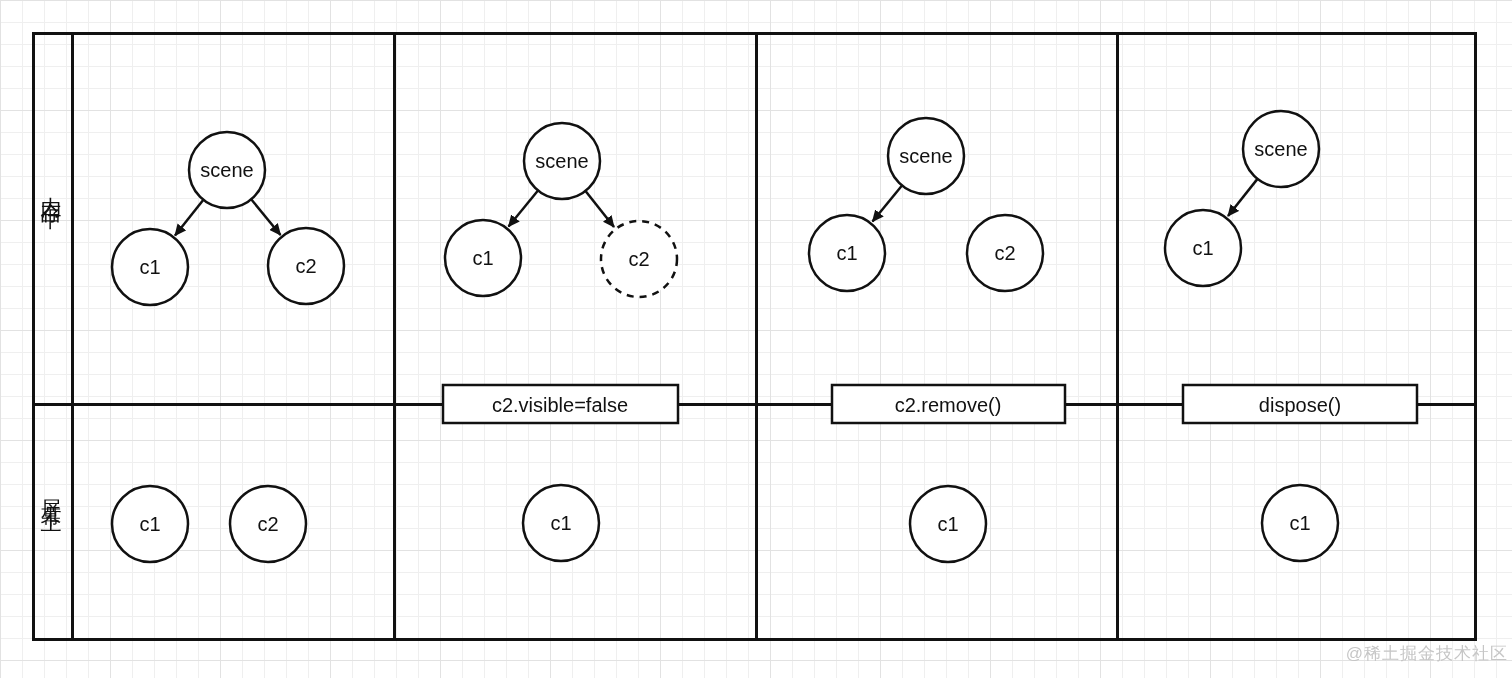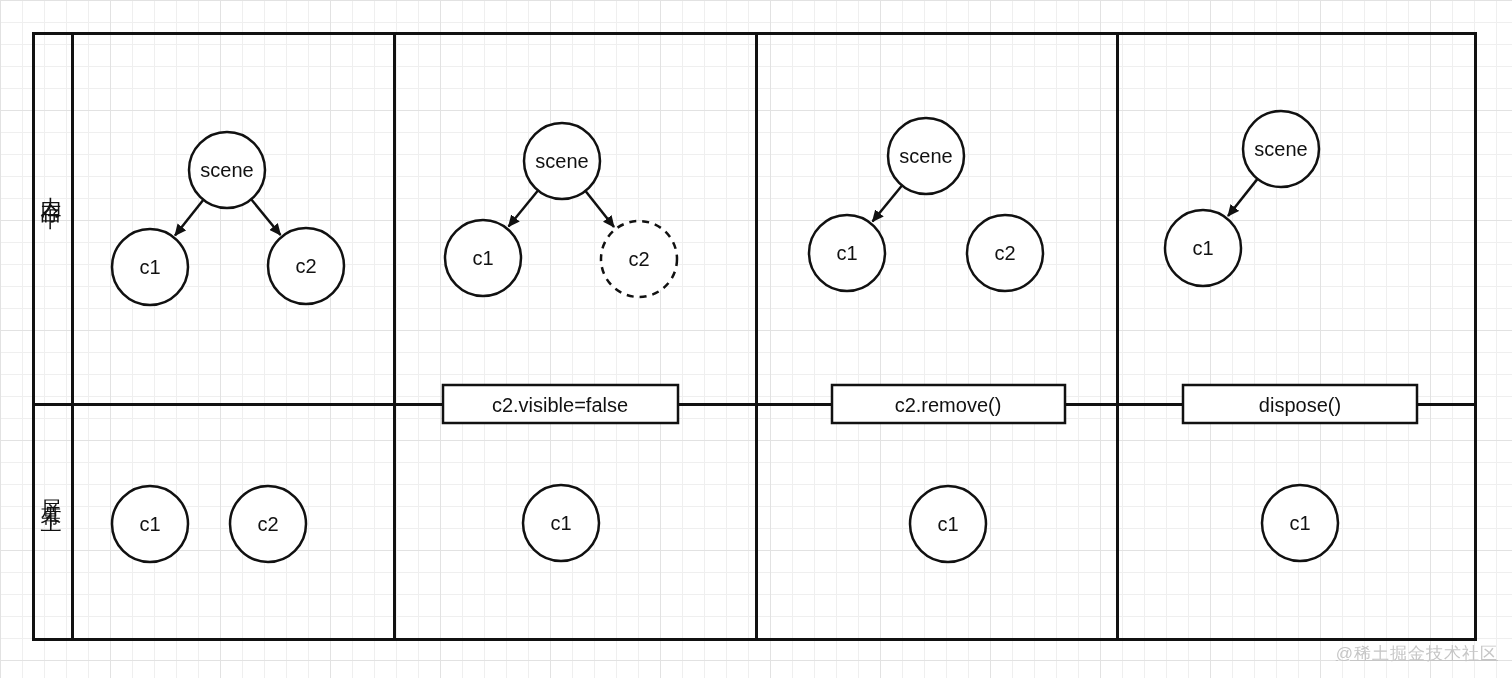--- a/index.html
+++ b/index.html
@@ -72,27 +72,26 @@
     letter-spacing: 6px;
     color: #111111;
     left: 41px;
     line-height: 1;
     user-select: none;
   }
   .row-label.memory { top: 180px; }
   .row-label.screen { top: 483px; }
   .watermark {
     position: absolute;
-    right: 14px;
+    right: 4px;
     top: 642px;
     font-size: 17px;
     color: #c6c6c6;
     letter-spacing: 1px;
     user-select: none;
-    text-decoration: underline;
   }
 </style>
 </head>
 <body>
 
 <div class="canvas">
 
   <svg class="diagram" width="1512" height="678" viewBox="0 0 1512 678">
     <defs>
       <marker id="arrowhead" markerWidth="13" markerHeight="11" refX="11" refY="5.5" orient="auto" markerUnits="userSpaceOnUse">

